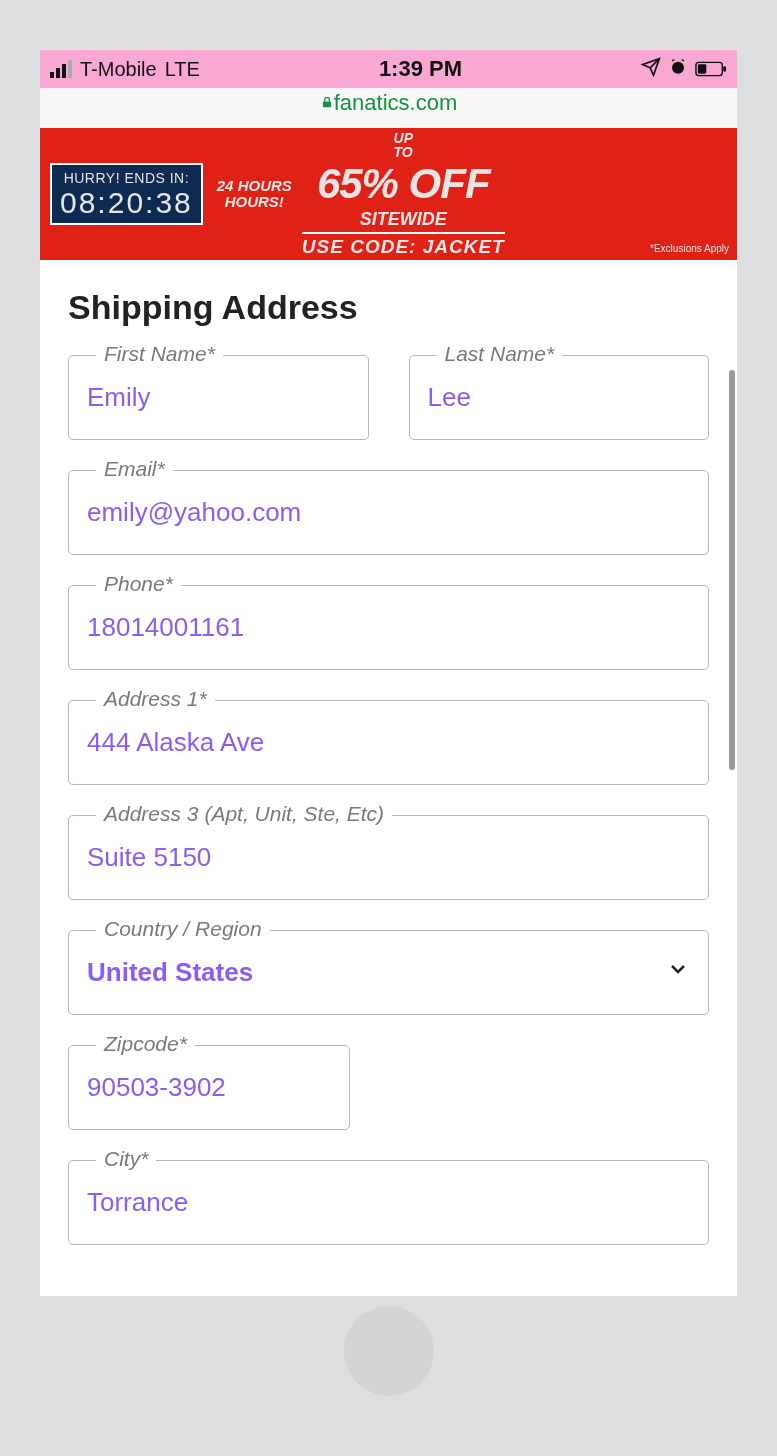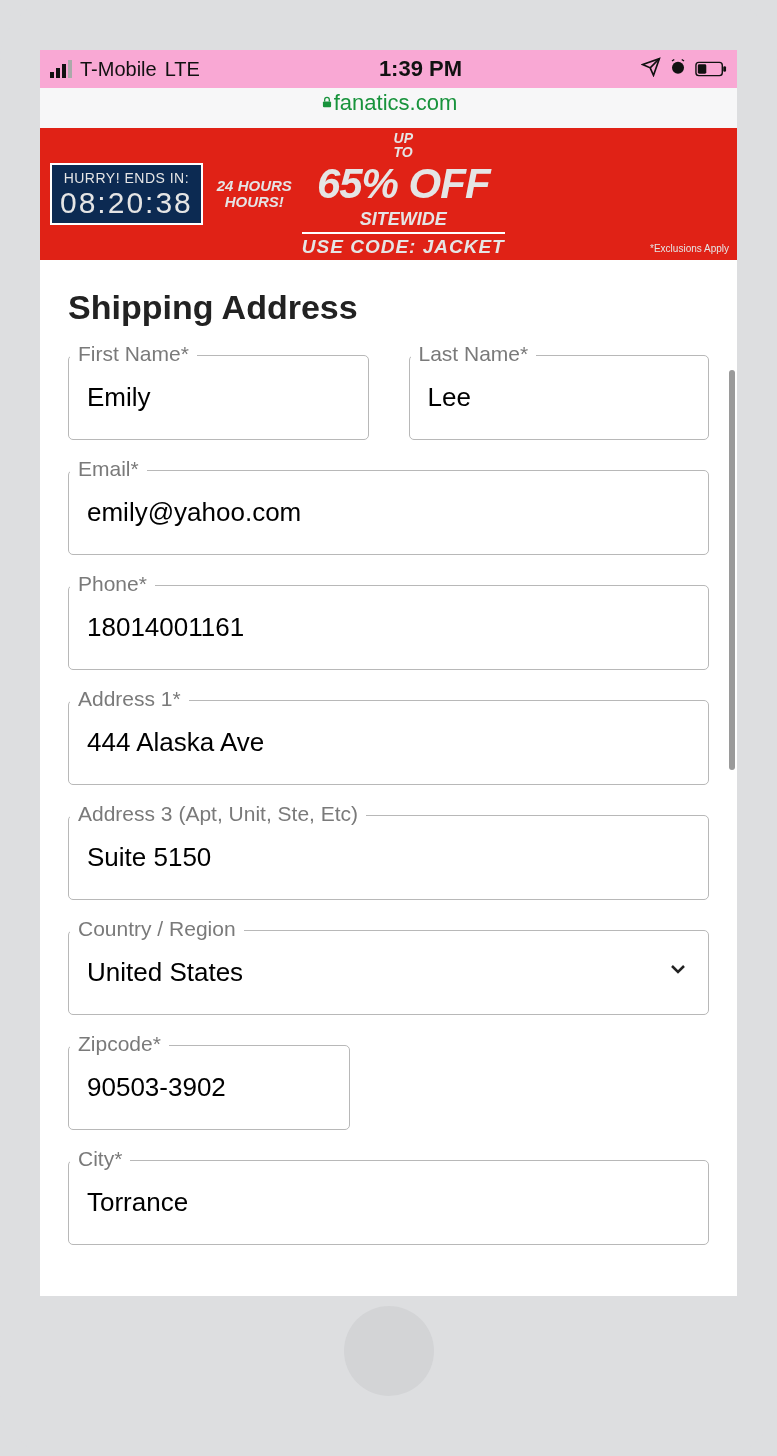--- a/index.html
+++ b/index.html
@@ -113,40 +113,42 @@
   .field {
     position: relative;
     margin-bottom: 30px;
     flex: 1;
   }
   .field.half { flex: 0 0 calc(50% - 20px); }
   .field.third { flex: 0 0 44%; }
   .field label {
     position: absolute;
     top: -13px;
-    left: 2px;
+    left: 28px;
     background: #fff;
     padding: 0 8px;
     font-size: 21px;
     color: #7a7a7a;
+    font-style: italic;
   }
   .field input, .field .select {
     width: 100%;
     border: 1.5px solid #b8b8b8;
     border-radius: 5px;
     font-size: 26px;
     padding: 26px 18px;
-    color: #000000;
+    color: #8b5cf6;
     background: #fff;
     font-family: inherit;
   }
   .select {
     display: flex;
     align-items: center;
     justify-content: space-between;
+    font-weight: bold;
   }
   .chev { width: 24px; height: 24px; }
   
   .home-ind {
     position: absolute;
     bottom: 60px;
     left: 50%;
     transform: translateX(-50%);
     width: 90px;
     height: 90px;

